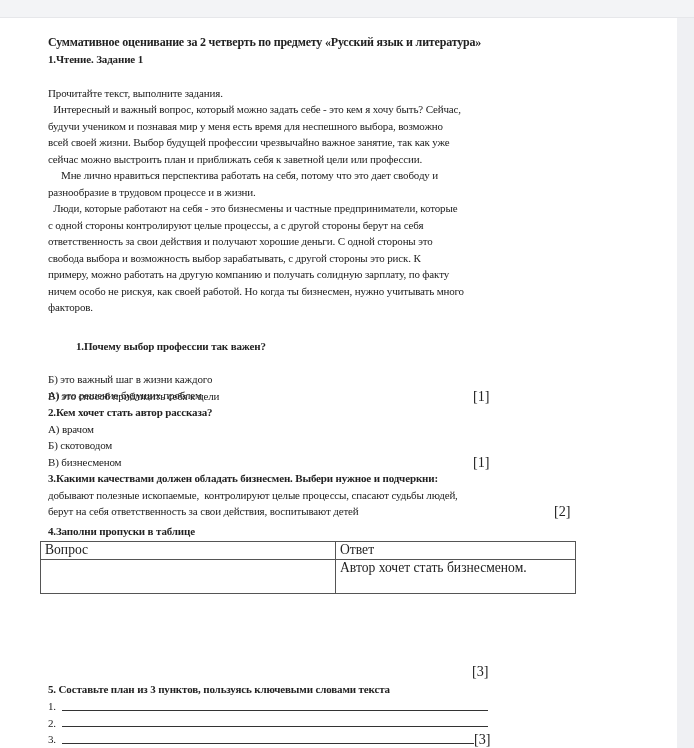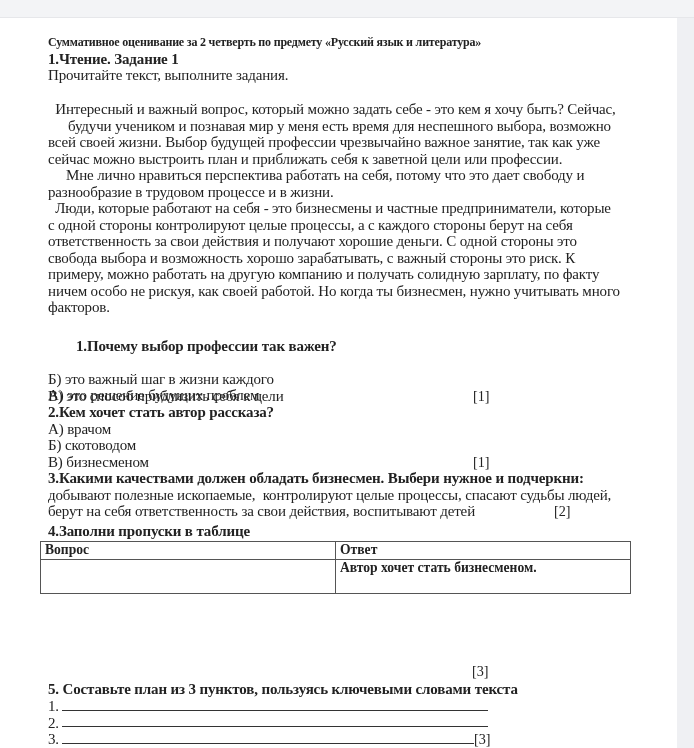--- a/index.html
+++ b/index.html
@@ -6,52 +6,52 @@
   body {
     width: 694px; height: 748px; overflow: hidden;
     background: #f1f2f4;
     position: relative;
     font-family: "Liberation Serif", "DejaVu Serif", serif;
     color: #222;
   }
   .topbar { position: absolute; left: 0; top: 0; width: 694px; height: 17px; background: #f3f4f6; border-bottom: 1px solid #e6e7ea; }
   .page { position: absolute; left: 0; top: 18px; width: 677px; height: 730px; background: #ffffff; }
   .sidestrip { position: absolute; left: 677px; top: 18px; width: 17px; height: 730px; background: #eff0f3; }
-  .t { position: absolute; left: 48px; white-space: nowrap; font-size: 15px; line-height: 16.5px; letter-spacing: -0.15px; }
+  .t { position: absolute; left: 48px; white-space: nowrap; font-size: 11px; line-height: 16.5px; letter-spacing: -0.15px; }
   .b { font-weight: bold; }
   .title { position: absolute; left: 48px; top: 17px; font-size: 12px; font-weight: bold; white-space: nowrap; letter-spacing: -0.2px; }
   .score { position: absolute; font-size: 14.2px; line-height: 16.5px; }
-  table.q4 { position: absolute; left: 40px; top: 541px; width: 591px; border-collapse: collapse; font-size: 13.6px; font-weight: bold; }
+  table.q4 { position: absolute; left: 40px; top: 541px; width: 536px; border-collapse: collapse; font-size: 13.6px; }
   table.q4 td { border: 1.3px solid #555; vertical-align: top; padding: 0 4px; line-height: 16.5px; }
   table.q4 td.c1 { width: 286px; }
   .line { position: absolute; left: 62px; height: 0; border-bottom: 1px solid #333; }
 </style>
 </head>
 <body>
 
 <div class="topbar"></div>
 <div class="sidestrip"></div>
 
 <div class="page">
   <div class="title">Суммативное оценивание за 2 четверть по предмету «Русский язык и литература»</div>
 
   <div class="t b" style="top:33px;">1.Чтение. Задание 1</div>
-  <div class="t" style="top:49px;">Прочитайте текст, выполните задания.</div>
+  <div class="t" style="top:67px;">Прочитайте текст, выполните задания.</div>
 
   <div>
     <div class="t" style="top:83px; white-space:pre;">  Интересный и важный вопрос, который можно задать себе - это кем я хочу быть? Сейчас,</div>
-    <div class="t" style="top:99.5px;margin-left:20px;">будучи учеником и познавая мир у меня есть время для неспешного выбора, возможно</div>
+    <div class="t" style="top:99.5px;">будучи учеником и познавая мир у меня есть время для неспешного выбора, возможно</div>
     <div class="t" style="top:116px;">всей своей жизни. Выбор будущей профессии чрезвычайно важное занятие, так как уже</div>
     <div class="t" style="top:132.5px;">сейчас можно выстроить план и приближать себя к заветной цели или профессии.</div>
     <div class="t" style="top:149px; white-space:pre;">     Мне лично нравиться перспектива работать на себя, потому что это дает свободу и</div>
     <div class="t" style="top:165.5px;">разнообразие в трудовом процессе и в жизни.</div>
     <div class="t" style="top:182px; white-space:pre;">  Люди, которые работают на себя - это бизнесмены и частные предприниматели, которые</div>
-    <div class="t" style="top:198.5px;">с одной стороны контролируют целые процессы, а с каждого стороны берут на себя</div>
+    <div class="t" style="top:198.5px;">с одной стороны контролируют целые процессы, а с другой стороны берут на себя</div>
     <div class="t" style="top:215px;">ответственность за свои действия и получают хорошие деньги. С одной стороны это</div>
-    <div class="t" style="top:231.5px;">свобода выбора и возможность хорошо зарабатывать, с важный стороны это риск. К</div>
+    <div class="t" style="top:231.5px;">свобода выбора и возможность выбор зарабатывать, с другой стороны это риск. К</div>
     <div class="t" style="top:248px;">примеру, можно работать на другую компанию и получать солидную зарплату, по факту</div>
     <div class="t" style="top:264.5px;">ничем особо не рискуя, как своей работой. Но когда ты бизнесмен, нужно учитывать много</div>
     <div class="t" style="top:281px;">факторов.</div>
   </div>
 
   <div>
     <div class="t b" style="top:320px;margin-left:28px;">1.Почему выбор профессии так важен?</div>
     <div class="t" style="top:336.5px;margin-top:32px;">А) это решение будущих проблем</div>
     <div class="t" style="top:353px;">Б) это важный шаг в жизни каждого</div>
     <div class="t" style="top:369.5px;">В) это способ приблизить себя к цели</div>

